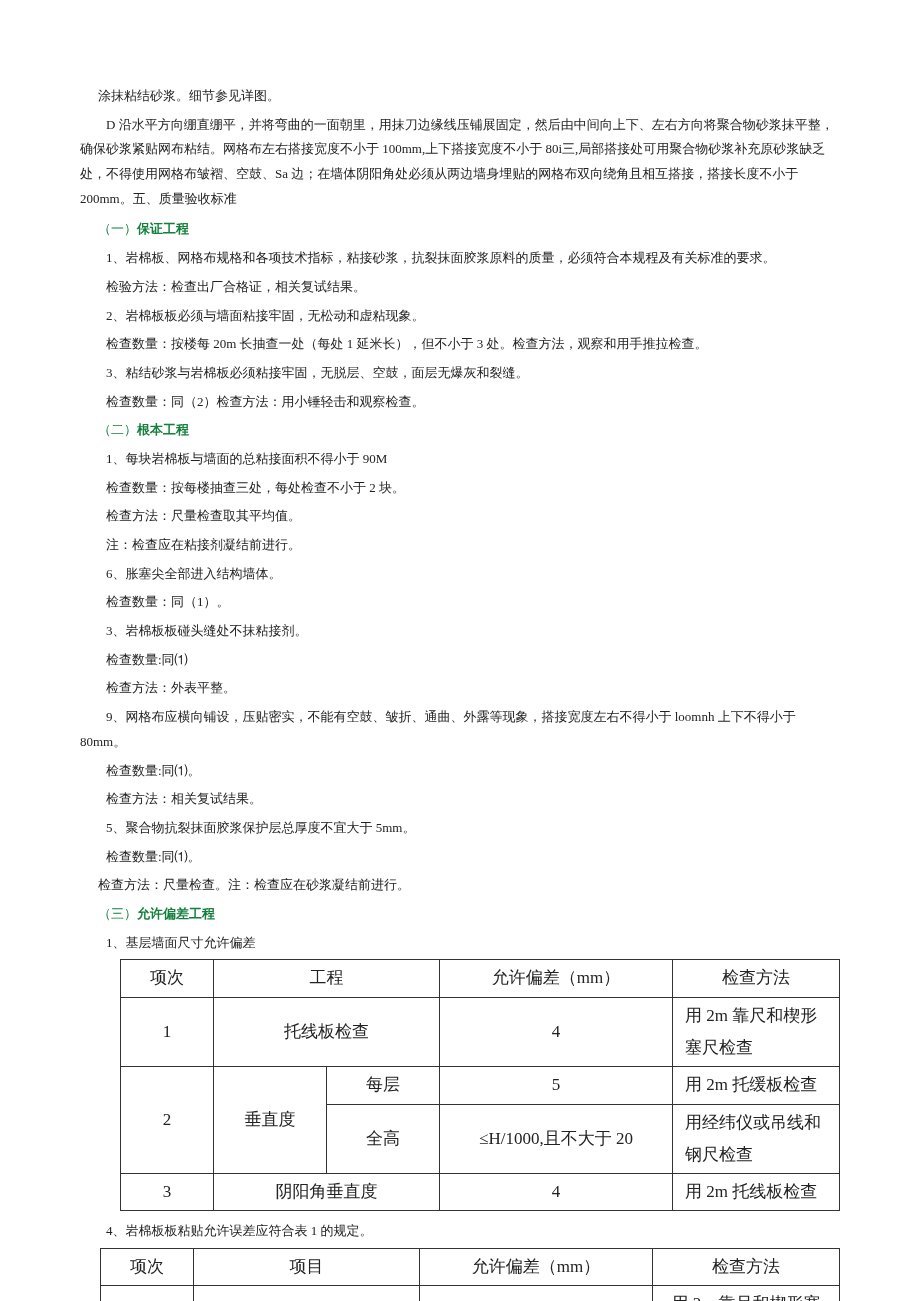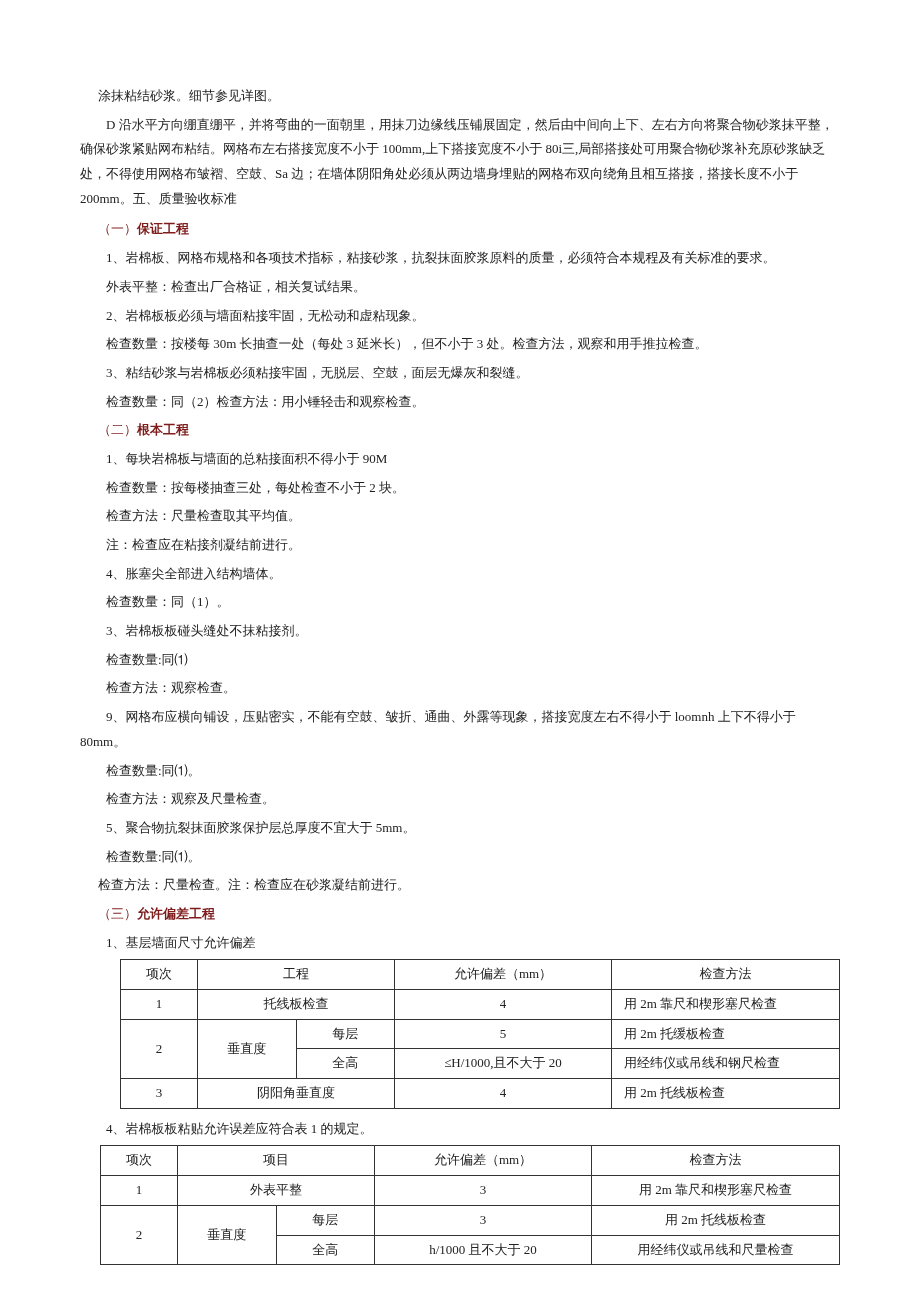--- a/index.html
+++ b/index.html
@@ -22,55 +22,55 @@
     border-collapse: collapse;
     margin: 4px 0 8px 40px;
     width: calc(100% - 40px);
   }
   table.wide {
     margin-left: 20px;
     width: calc(100% - 20px);
   }
   th, td {
     border: 1px solid #333;
-    padding: 2px 8px;
-    font-size: 13px;
+    padding: 2px 16px;
+    font-size: 17px;
     text-align: center;
     vertical-align: middle;
   }
   td.left { text-align: left; padding-left: 12px; }
-  .hl-red { color: #7f1d1d; }
+  .hl-red { color: #15803d; }
 </style>
 </head>
 <body>
 
 <div class="para-flush">涂抹粘结砂浆。细节参见详图。</div>
 <div class="para">D 沿水平方向绷直绷平，并将弯曲的一面朝里，用抹刀边缘线压铺展固定，然后由中间向上下、左右方向将聚合物砂浆抹平整，确保砂浆紧贴网布粘结。网格布左右搭接宽度不小于 100mm,上下搭接宽度不小于 80i三,局部搭接处可用聚合物砂浆补充原砂浆缺乏处，不得使用网格布皱褶、空鼓、Sa 边；在墙体阴阳角处必须从两边墙身埋贴的网格布双向绕角且相互搭接，搭接长度不小于 200mm。五、质量验收标准</div>
 
 <div class="para-flush hl-red sect">（一）<span class="bold">保证工程</span></div>
 <div class="para">1、岩棉板、网格布规格和各项技术指标，粘接砂浆，抗裂抹面胶浆原料的质量，必须符合本规程及有关标准的要求。</div>
-<div class="para">外表平整：检查出厂合格证，相关复试结果。</div>
+<div class="para">检验方法：检查出厂合格证，相关复试结果。</div>
 <div class="para gap">2、岩棉板板必须与墙面粘接牢固，无松动和虚粘现象。</div>
-<div class="para gap">检查数量：按楼每 30m 长抽查一处（每处 3 延米长），但不小于 3 处。检查方法，观察和用手推拉检查。</div>
+<div class="para gap">检查数量：按楼每 20m 长抽查一处（每处 1 延米长），但不小于 3 处。检查方法，观察和用手推拉检查。</div>
 <div class="para">3、粘结砂浆与岩棉板必须粘接牢固，无脱层、空鼓，面层无爆灰和裂缝。</div>
 <div class="para">检查数量：同（2）检查方法：用小锤轻击和观察检查。</div>
 
 <div class="para-flush hl-red">（二）<span class="bold">根本工程</span></div>
 <div class="para gap">1、每块岩棉板与墙面的总粘接面积不得小于 90M</div>
 <div class="para gap">检查数量：按每楼抽查三处，每处检查不小于 2 块。</div>
 <div class="para">检查方法：尺量检查取其平均值。</div>
 <div class="para">注：检查应在粘接剂凝结前进行。</div>
-<div class="para gap">4、胀塞尖全部进入结构墙体。</div>
+<div class="para gap">6、胀塞尖全部进入结构墙体。</div>
 <div class="para gap">检查数量：同（1）。</div>
 <div class="para gap">3、岩棉板板碰头缝处不抹粘接剂。</div>
 <div class="para gap">检查数量:同⑴</div>
-<div class="para">检查方法：观察检查。</div>
+<div class="para">检查方法：外表平整。</div>
 <div class="para">9、网格布应横向铺设，压贴密实，不能有空鼓、皱折、通曲、外露等现象，搭接宽度左右不得小于 loomnh 上下不得小于 80mm。</div>
 <div class="para">检查数量:同⑴。</div>
-<div class="para">检查方法：观察及尺量检查。</div>
+<div class="para">检查方法：相关复试结果。</div>
 <div class="para gap">5、聚合物抗裂抹面胶浆保护层总厚度不宜大于 5mm。</div>
 <div class="para gap">检查数量:同⑴。</div>
 <div class="para-flush">检查方法：尺量检查。注：检查应在砂浆凝结前进行。</div>
 
 <div class="para-flush hl-red">（三）<span class="bold">允许偏差工程</span></div>
 <div class="para">1、基层墙面尺寸允许偏差</div>
 
 <table>
   <tbody>
       <tr>

